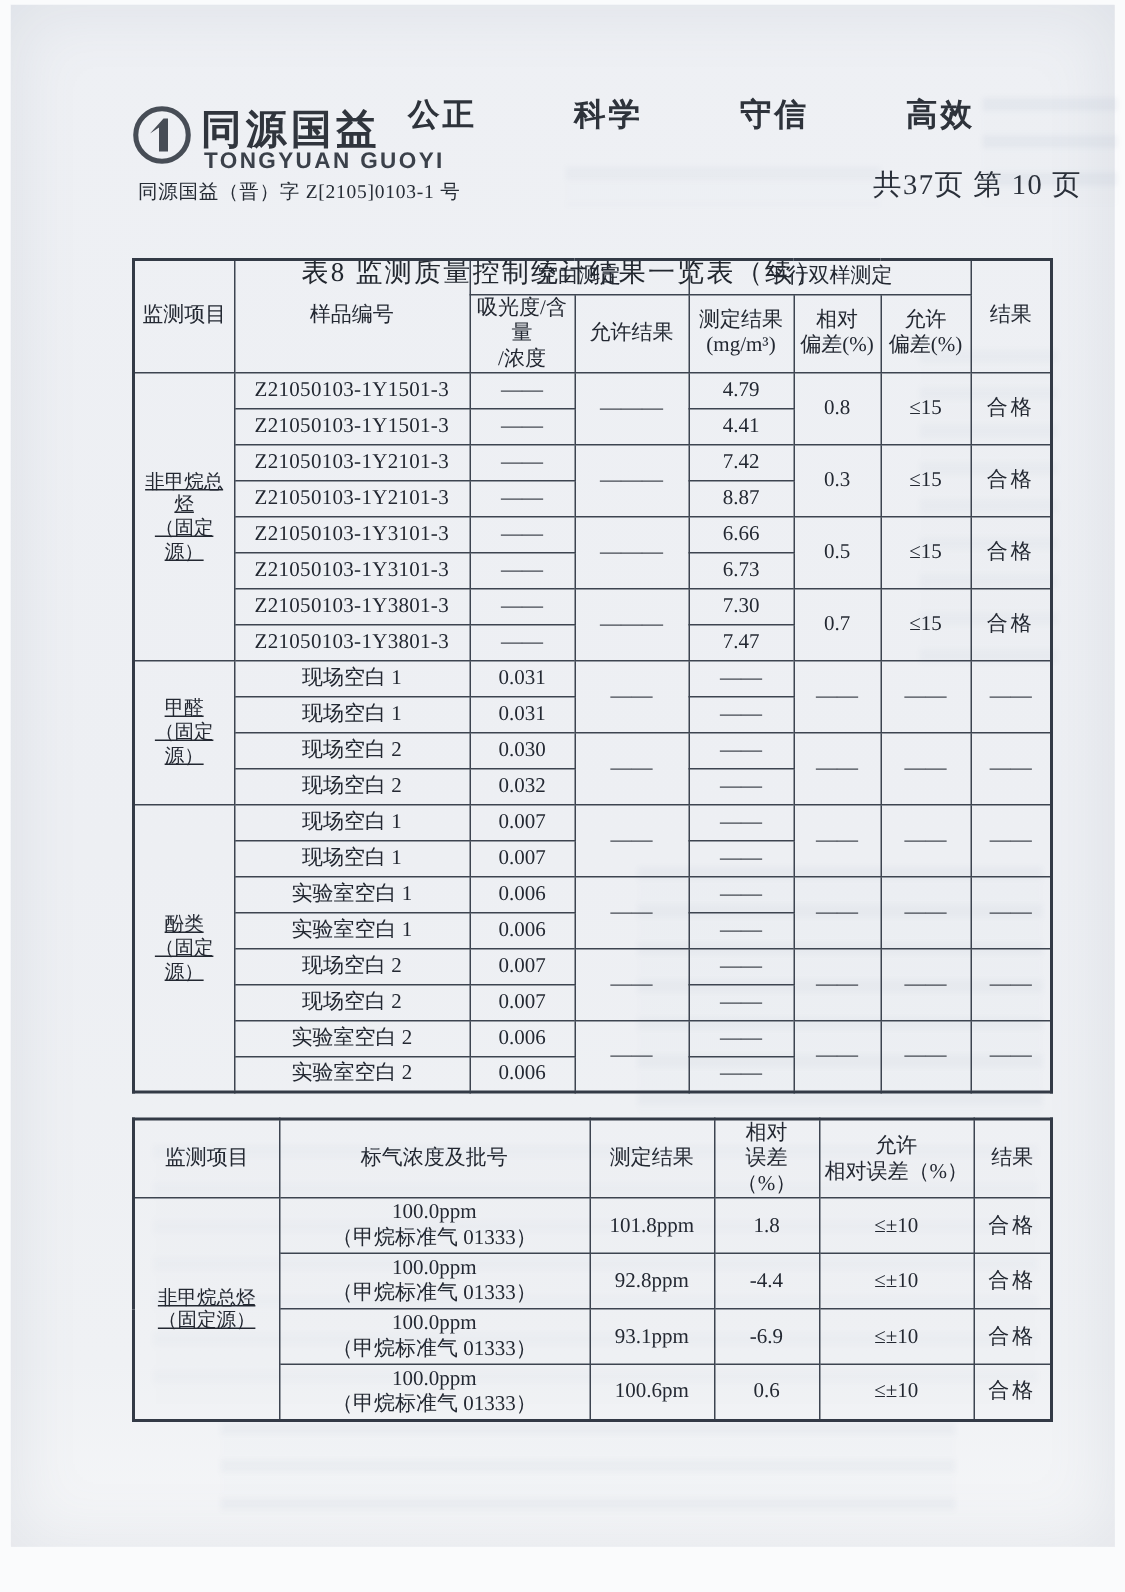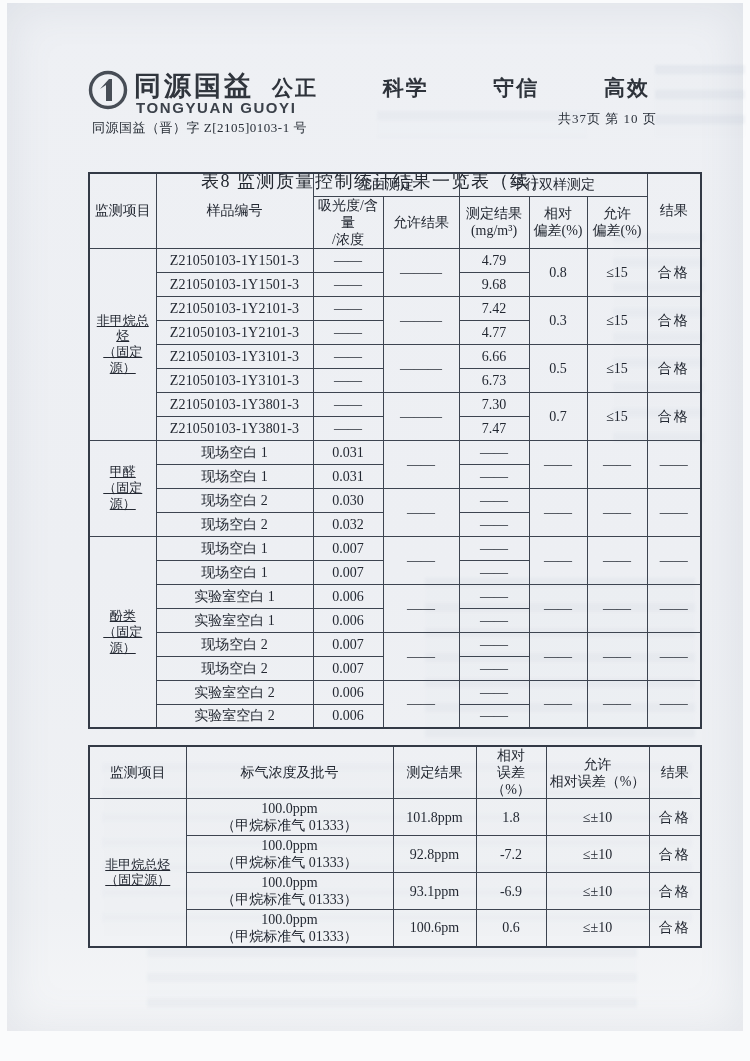--- a/index.html
+++ b/index.html
@@ -15,25 +15,25 @@
     box-shadow:inset 0 0 46px rgba(115,128,150,.14);
   }
   .bleed{position:absolute;filter:blur(1.6px);opacity:.55;pointer-events:none;
     background:repeating-linear-gradient(180deg,rgba(110,132,162,.14) 0 9px,rgba(110,132,162,.02) 9px 25px);}
   
   .logo-circle{position:absolute;left:88px;top:70px;width:40px;height:40px;}
   .company-name{position:absolute;left:134px;top:68px;font-size:27px;font-weight:bold;
     letter-spacing:3px;color:#30353d;font-family:"Liberation Sans","DejaVu Sans",sans-serif;text-align:center;}
   .company-en{position:absolute;left:136px;top:99px;font-size:15px;font-weight:bold;
     letter-spacing:1.6px;color:#3b414a;font-family:"Liberation Sans","DejaVu Sans",sans-serif;}
-  .slogans{position:absolute;left:272px;top:74px;width:378px;display:flex;
+  .slogans{position:absolute;left:272px;top:62px;width:378px;display:flex;
     justify-content:space-between;font-size:21px;font-weight:bold;color:#2e333b;
     font-family:"Liberation Sans","DejaVu Sans",sans-serif;letter-spacing:2px;}
   .doc-number{position:absolute;left:92px;top:119px;font-size:13px;color:#262c35;letter-spacing:.5px;}
-  .page-counter{position:absolute;left:558px;top:110px;font-size:13px;color:#2a303a;letter-spacing:1px;}
+  .page-counter{position:absolute;left:582px;top:110px;font-size:19px;color:#2a303a;letter-spacing:1px;}
   .table-title{position:absolute;left:0;top:141px;width:750px;text-align:center;
     font-size:18px;color:#22272f;letter-spacing:1.5px;margin-top:28px;}
   
   .doc-table{position:absolute;border-collapse:collapse;table-layout:fixed;width:612px;
     font-size:14px;color:#232832;background:transparent;border:2px solid #333a46;}
   .doc-table td{border:1px solid #3d4450;text-align:center;vertical-align:middle;
     padding:0 2px;white-space:pre-line;line-height:1.22;overflow:hidden;}
   #table1{left:88px;top:172px;}
   #table2{left:88px;top:745px;}
   #table1 tr{height:24px;}
@@ -115,35 +115,35 @@
         <td>——</td>
         <td rowspan="2">———</td>
         <td class="num-left">4.79</td>
         <td rowspan="2" class="num-left">0.8</td>
         <td rowspan="2">≤15</td>
         <td rowspan="2" class="result-cell">合格</td>
       </tr>
       <tr>
         <td class="sample-z">Z21050103-1Y1501-3</td>
         <td>——</td>
-        <td class="num-left">9.68</td>
+        <td class="num-left">4.41</td>
       </tr>
       <tr>
         <td class="sample-z">Z21050103-1Y2101-3</td>
         <td>——</td>
         <td rowspan="2">———</td>
         <td class="num-left">7.42</td>
         <td rowspan="2" class="num-left">0.3</td>
         <td rowspan="2">≤15</td>
         <td rowspan="2" class="result-cell">合格</td>
       </tr>
       <tr>
         <td class="sample-z">Z21050103-1Y2101-3</td>
         <td>——</td>
-        <td class="num-left">4.77</td>
+        <td class="num-left">8.87</td>
       </tr>
       <tr>
         <td class="sample-z">Z21050103-1Y3101-3</td>
         <td>——</td>
         <td rowspan="2">———</td>
         <td class="num-left">6.66</td>
         <td rowspan="2" class="num-left">0.5</td>
         <td rowspan="2">≤15</td>
         <td rowspan="2" class="result-cell">合格</td>
       </tr>
@@ -284,21 +284,21 @@
 （甲烷标准气 01333）</td>
         <td class="num-left">101.8ppm</td>
         <td class="num-left">1.8</td>
         <td>≤±10</td>
         <td class="result-cell">合格</td>
       </tr>
       <tr>
         <td>100.0ppm
 （甲烷标准气 01333）</td>
         <td class="num-left">92.8ppm</td>
-        <td class="num-left">-7.2</td>
+        <td class="num-left">-4.4</td>
         <td>≤±10</td>
         <td class="result-cell">合格</td>
       </tr>
       <tr>
         <td>100.0ppm
 （甲烷标准气 01333）</td>
         <td class="num-left">93.1ppm</td>
         <td class="num-left">-6.9</td>
         <td>≤±10</td>
         <td class="result-cell">合格</td>

